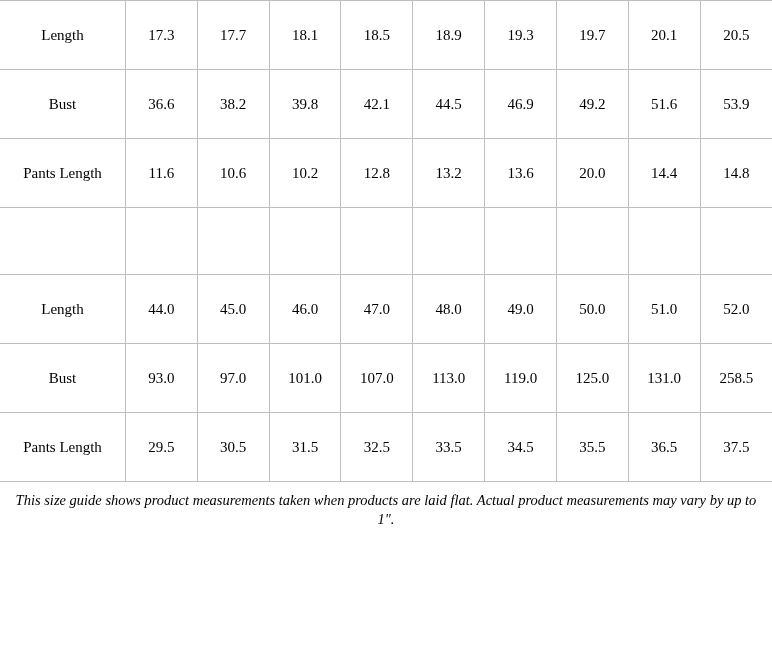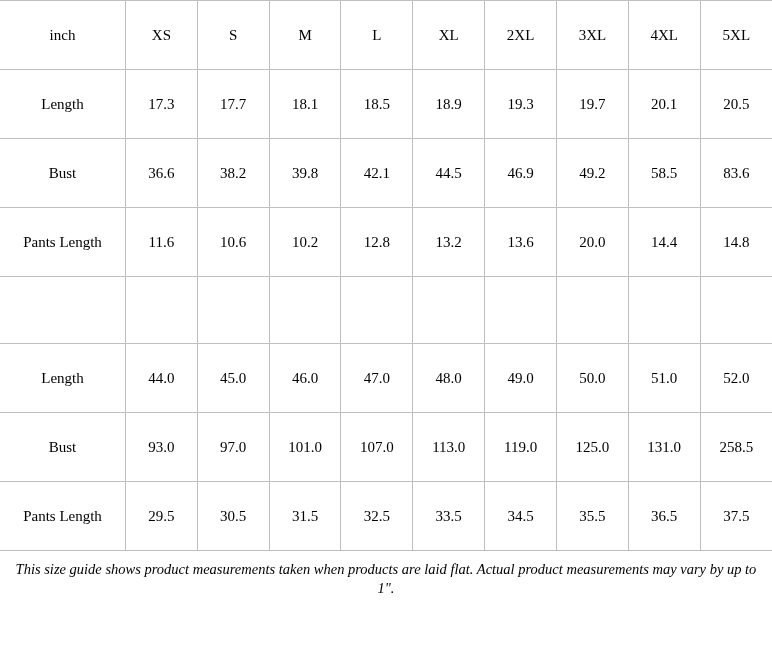--- a/index.html
+++ b/index.html
@@ -69,54 +69,42 @@
   }
 </style>
 </head>
 <body>
 
 <div class="size-guide">
   <table class="size-table">
     <tbody>
 
       <tr>
-        <td class="rowlabel hdr-unit">inch</td>
-        <td class="hdr-size">XS</td>
-        <td class="hdr-size">S</td>
-        <td class="hdr-size">M</td>
-        <td class="hdr-size">L</td>
-        <td class="hdr-size">XL</td>
-        <td class="hdr-size">2XL</td>
-        <td class="hdr-size">3XL</td>
-        <td class="hdr-size">4XL</td>
-        <td class="hdr-size">5XL</td>
-      </tr>
-      <tr>
         <td class="rowlabel">Length</td>
         <td>17.3</td>
         <td>17.7</td>
         <td>18.1</td>
         <td>18.5</td>
         <td>18.9</td>
         <td>19.3</td>
         <td>19.7</td>
         <td>20.1</td>
         <td>20.5</td>
       </tr>
       <tr>
         <td class="rowlabel">Bust</td>
         <td>36.6</td>
         <td>38.2</td>
         <td>39.8</td>
         <td>42.1</td>
         <td>44.5</td>
         <td>46.9</td>
         <td>49.2</td>
-        <td>58.5</td>
-        <td>83.6</td>
+        <td>51.6</td>
+        <td>53.9</td>
       </tr>
       <tr>
         <td class="rowlabel">Pants Length</td>
         <td>11.6</td>
         <td>10.6</td>
         <td>10.2</td>
         <td>12.8</td>
         <td>13.2</td>
         <td>13.6</td>
         <td>20.0</td>

